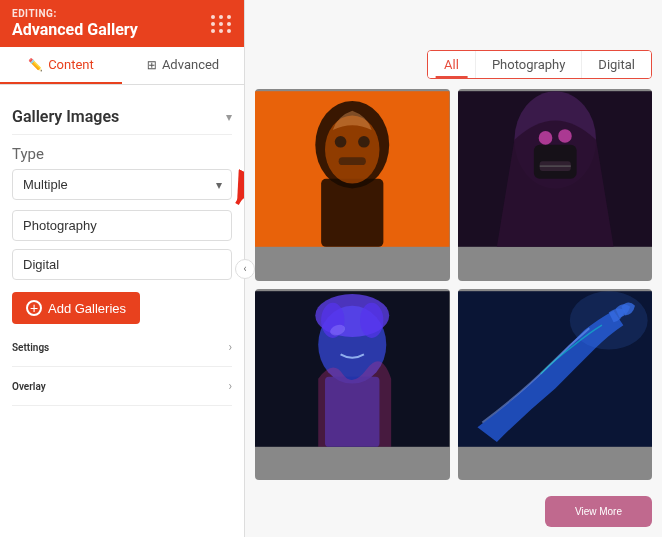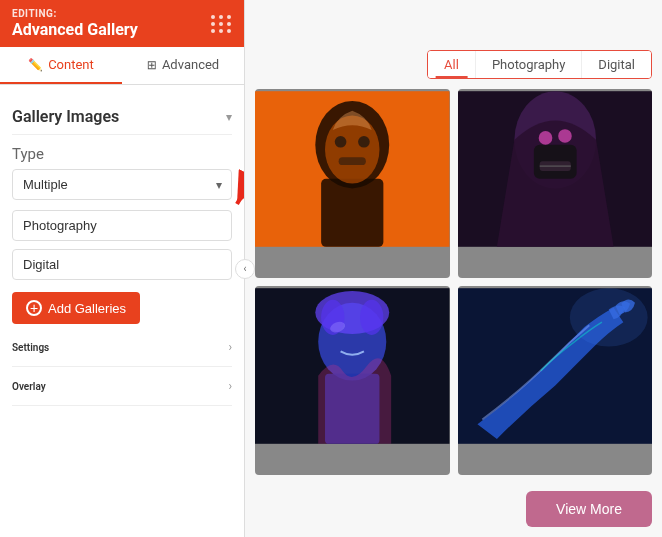--- a/index.html
+++ b/index.html
@@ -282,21 +282,21 @@
       display: block;
     }
 
     
     .view-more-btn {
       background: #c0698e;
       color: #fff;
       border: none;
       border-radius: 6px;
       padding: 10px 30px;
-      font-size: 14px;
+      font-size: 10px;
       cursor: pointer;
       align-self: flex-end;
       margin-top: 8px;
     }
 
     
     .collapse-handle {
       position: absolute;
       left: -10px;
       top: 50%;

